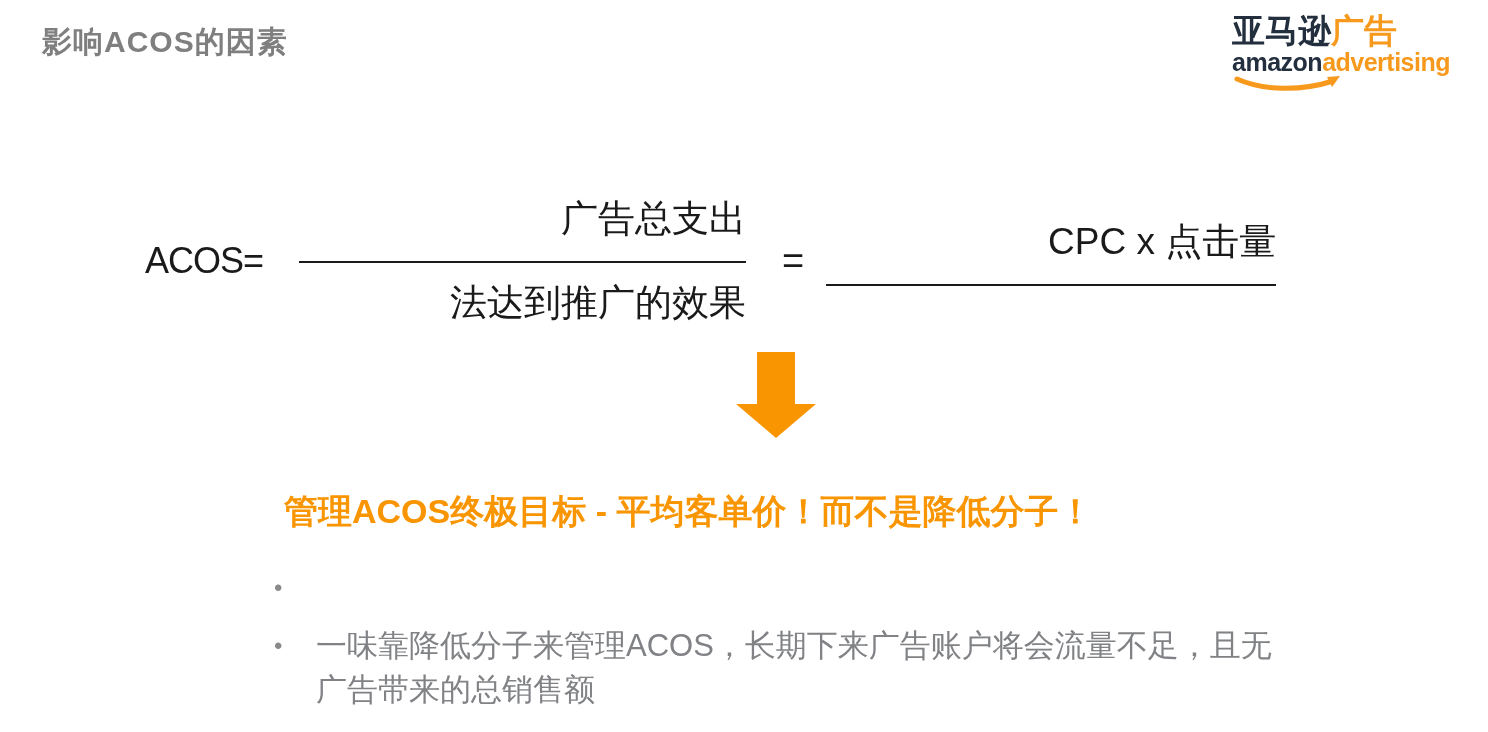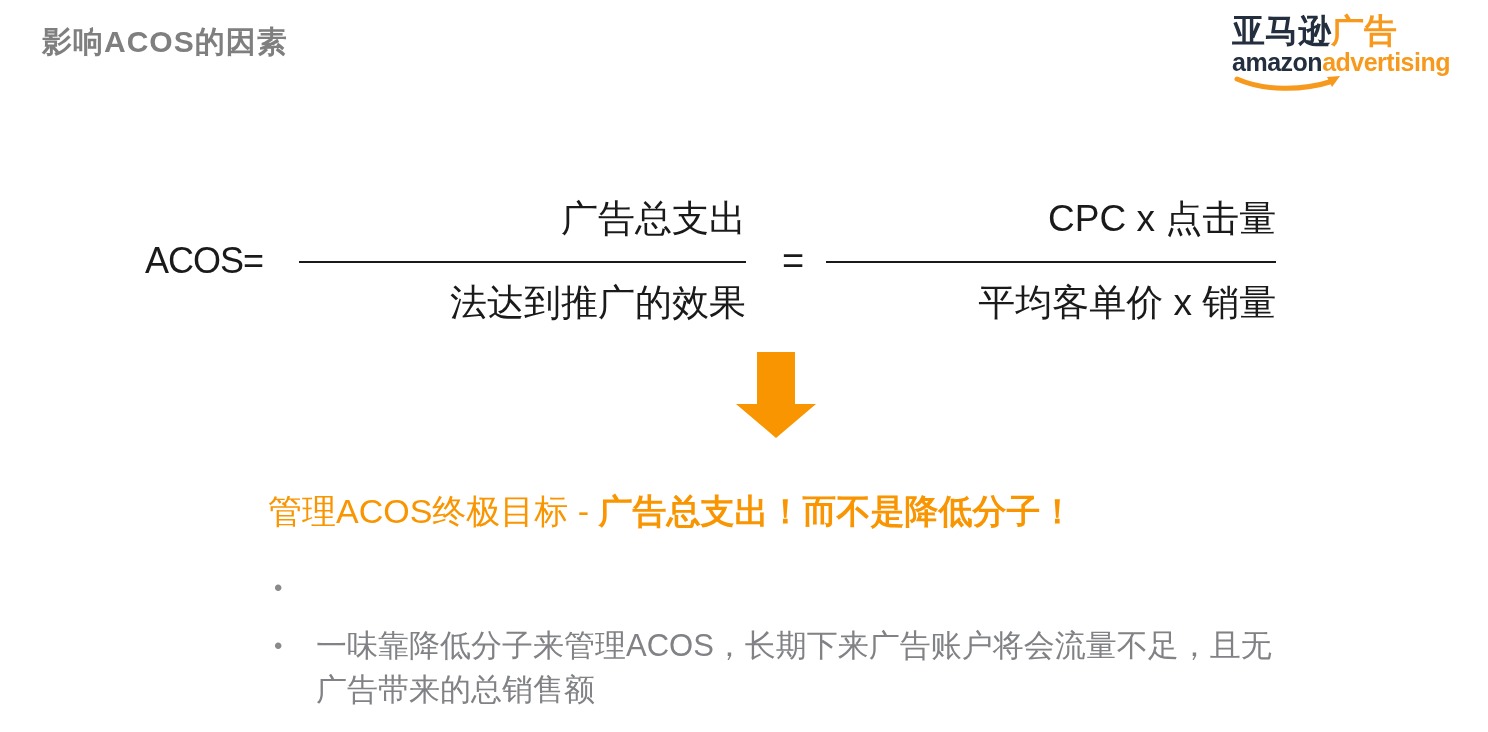--- a/index.html
+++ b/index.html
@@ -32,21 +32,21 @@
   .numerator, .denominator { font-size:37px; line-height:46px; white-space:nowrap; }
   .fraction-bar { width:100%; height:2px; background:#1A1A1A; margin:19px 0 17px 0; }
   .equals { font-size:38px; margin:0 22px 0 36px; }
 
   
   .down-arrow { position:absolute; left:736px; top:352px; }
 
   
   .goal { position:absolute; left:268px; top:489px; font-size:34px; color:#F99500;
           white-space:nowrap; }
-  .goal .prefix { font-weight:400; }
+  .goal .prefix { font-weight:700;margin-left:16px; }
   .goal .emphasis { font-weight:700; }
 
   
   .bullets { position:absolute; left:274px; top:566px; width:1048px; list-style:none; }
   .bullet-item { display:flex; align-items:flex-start; margin-bottom:14px;
                  color:#808285; font-size:31px; line-height:44px; }
   .bullet-dot { width:42px; flex:none; font-size:24px; line-height:44px; color:#8a8a8a; }
   .bullet-text { white-space:pre-line; }
 </style>
 </head>
@@ -76,30 +76,29 @@
       <div class="numerator">广告总支出</div>
       <div class="fraction-bar"></div>
       <div class="denominator">法达到推广的效果</div>
     </div>
 
     <div class="equals">=</div>
 
     <div class="fraction f2">
       <div class="numerator">CPC x 点击量</div>
       <div class="fraction-bar"></div>
-      <div class="denominator">平均客单价 x 销量</div>
     </div>
   </div>
 
   <svg class="down-arrow" width="80" height="86" viewBox="0 0 80 86">
     <polygon points="21,0 59,0 59,52 80,52 40,86 0,52 21,52" fill="#F99500"></polygon>
   </svg>
 
   <div class="goal">
-    <span class="prefix">管理ACOS终极目标 - </span><span class="emphasis">广告总支出！而不是降低分子！</span>
+    <span class="prefix">管理ACOS终极目标 - </span><span class="emphasis">平均客单价！而不是降低分子！</span>
   </div>
 
   <ul class="bullets">
     <li class="bullet-item">
       <span class="bullet-dot">•</span>
     </li>
     <li class="bullet-item">
       <span class="bullet-dot">•</span>
       <span class="bullet-text">一味靠降低分子来管理ACOS，长期下来广告账户将会流量不足，且无
 广告带来的总销售额</span>

